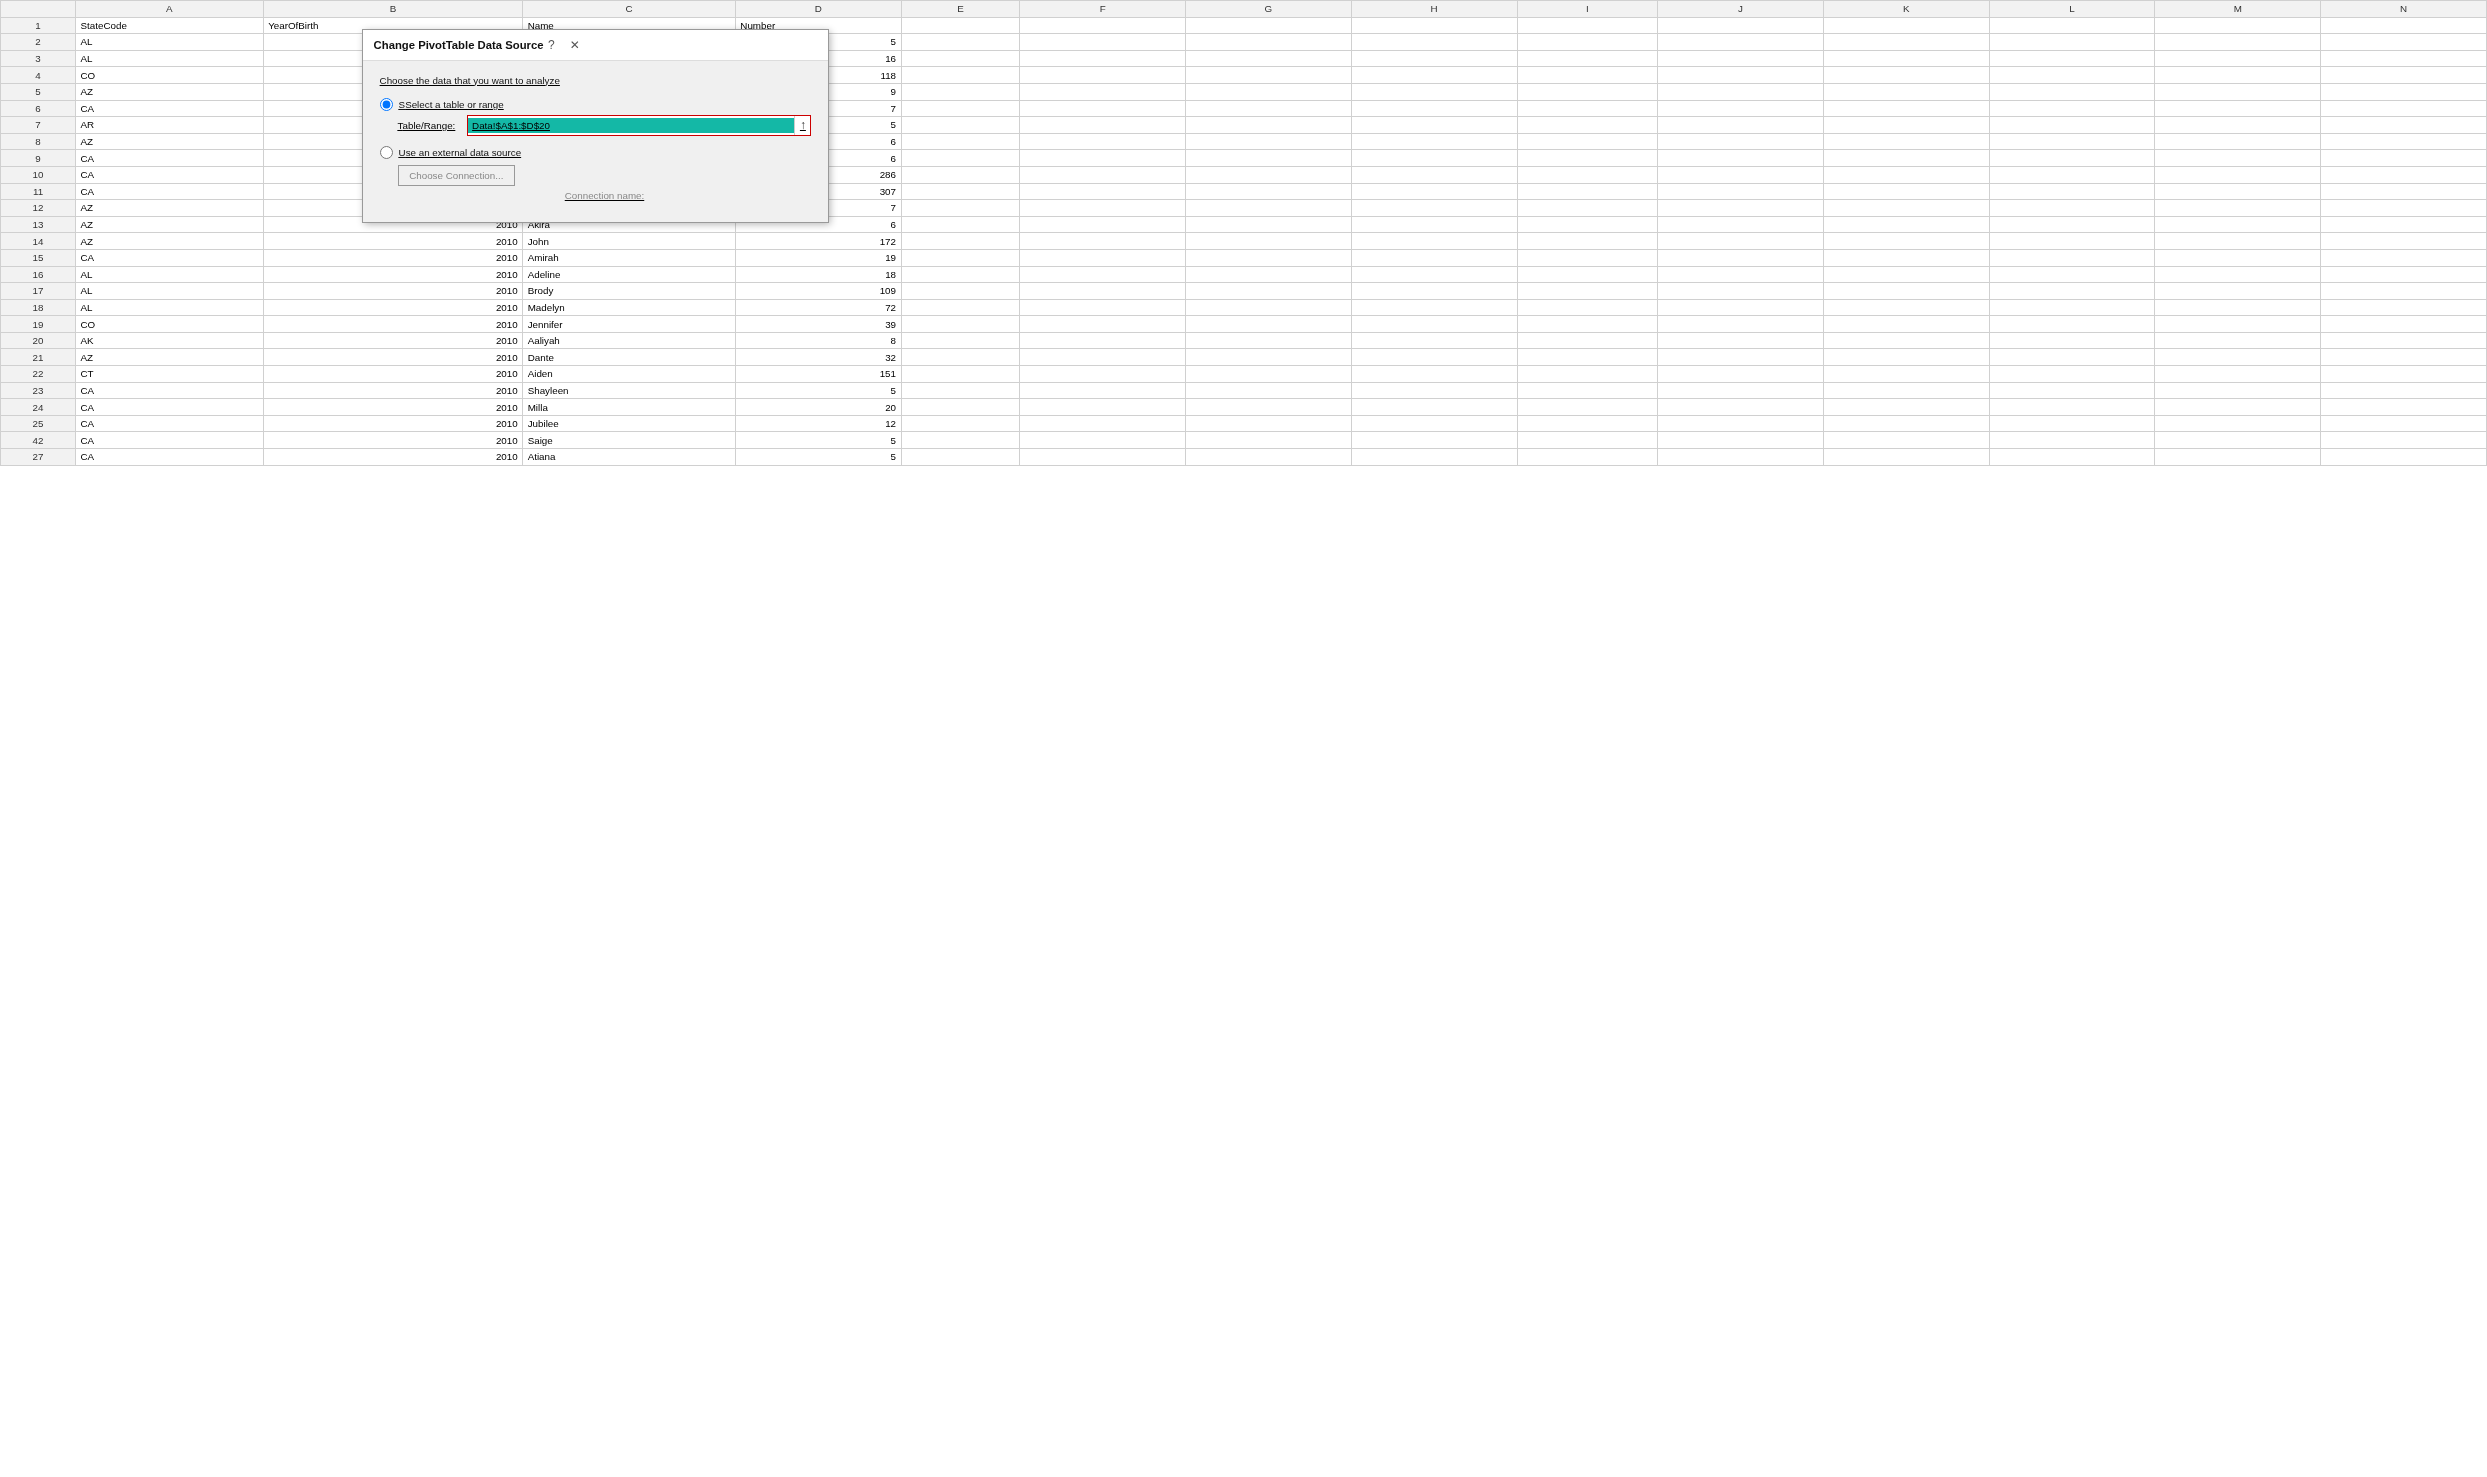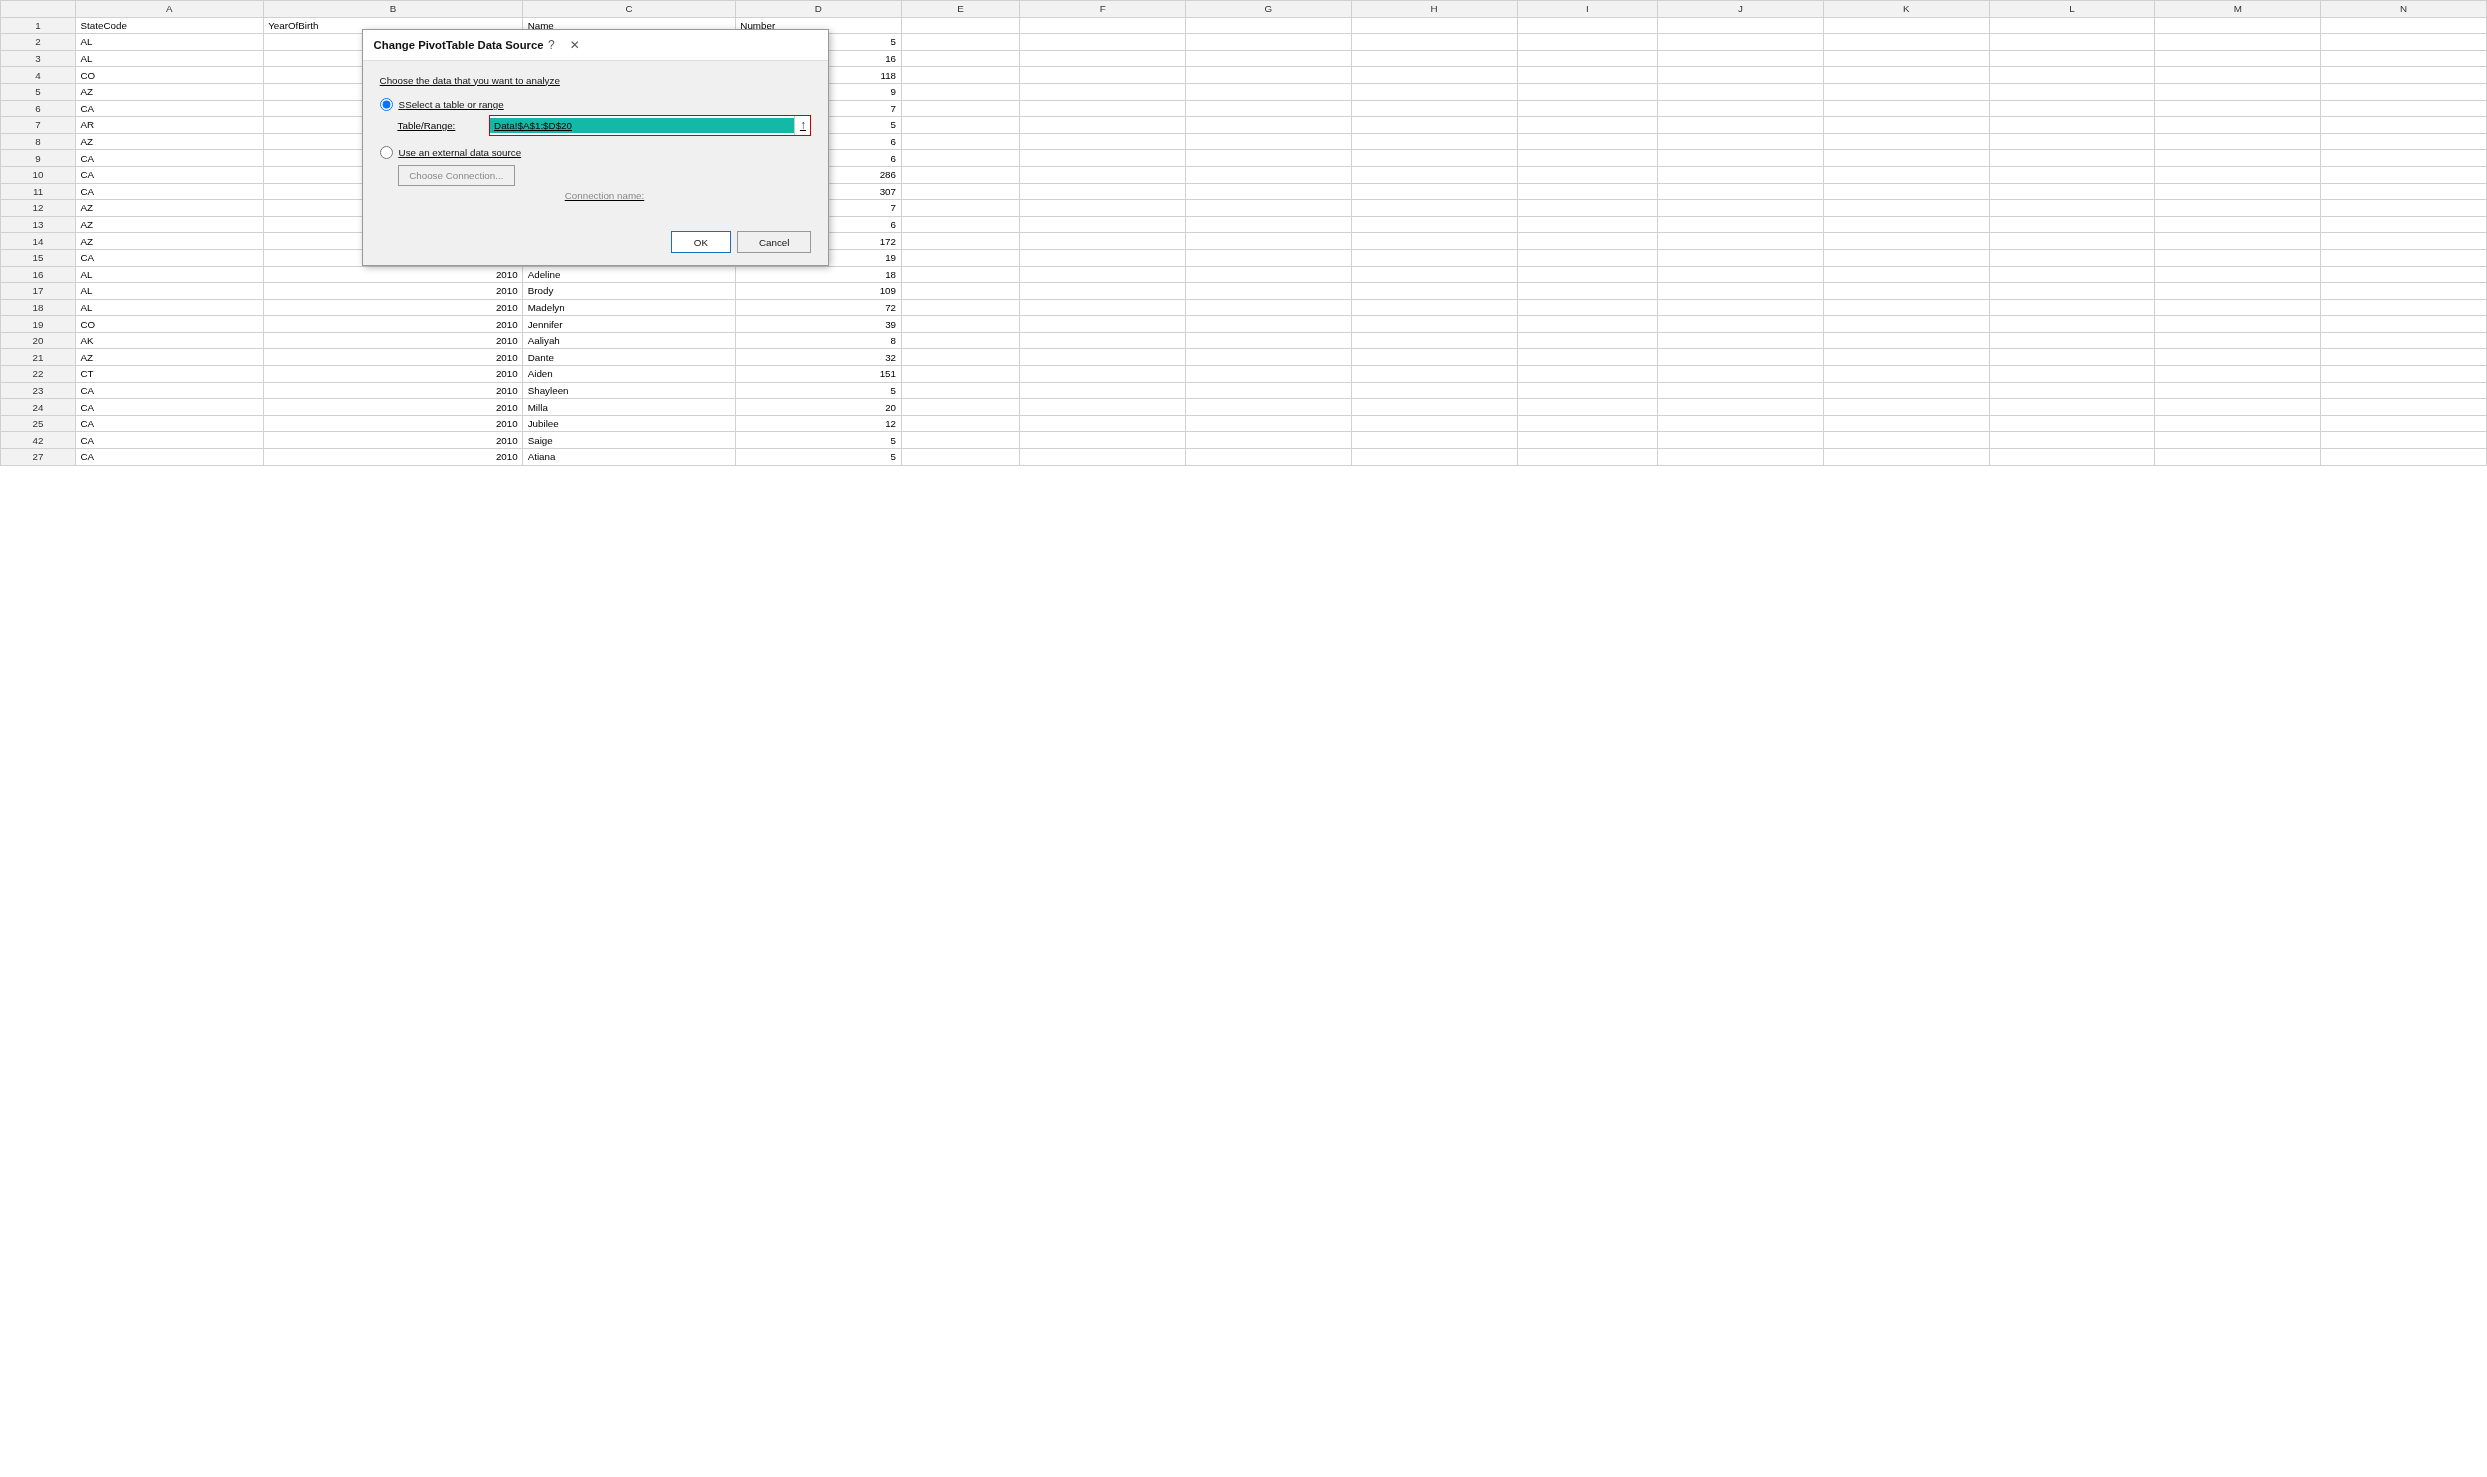--- a/index.html
+++ b/index.html
@@ -144,21 +144,21 @@
     }
 
     .radio-label {
       font-size: 9.8px;
       color: #111;
     }
 
     .table-range-row {
       display: flex;
       align-items: center;
-      gap: 23px;
+      gap: 1px;
       margin-left: 18px;
       margin-top: 3px;
       margin-bottom: 10.6px;
     }
 
     .table-range-label {
       font-size: 9.8px;
       min-width: 68px;
     }
 
@@ -779,20 +779,16 @@
             <label class="radio-label" for="radio-external">
               <span style="text-decoration:underline">U</span>se an external data source
             </label>
           </div>
           <button class="choose-connection-btn" disabled="">Choose Connection...</button>
           <div class="connection-name-row">
             <span>Connection name:</span>
           </div>
         </div>
       </div>
-      <div class="dialog-footer">
-        <button class="btn-ok">OK</button>
-        <button class="btn-cancel">Cancel</button>
-      </div>
     </div>
   </div>
 </div>
 
 
 </body></html>

